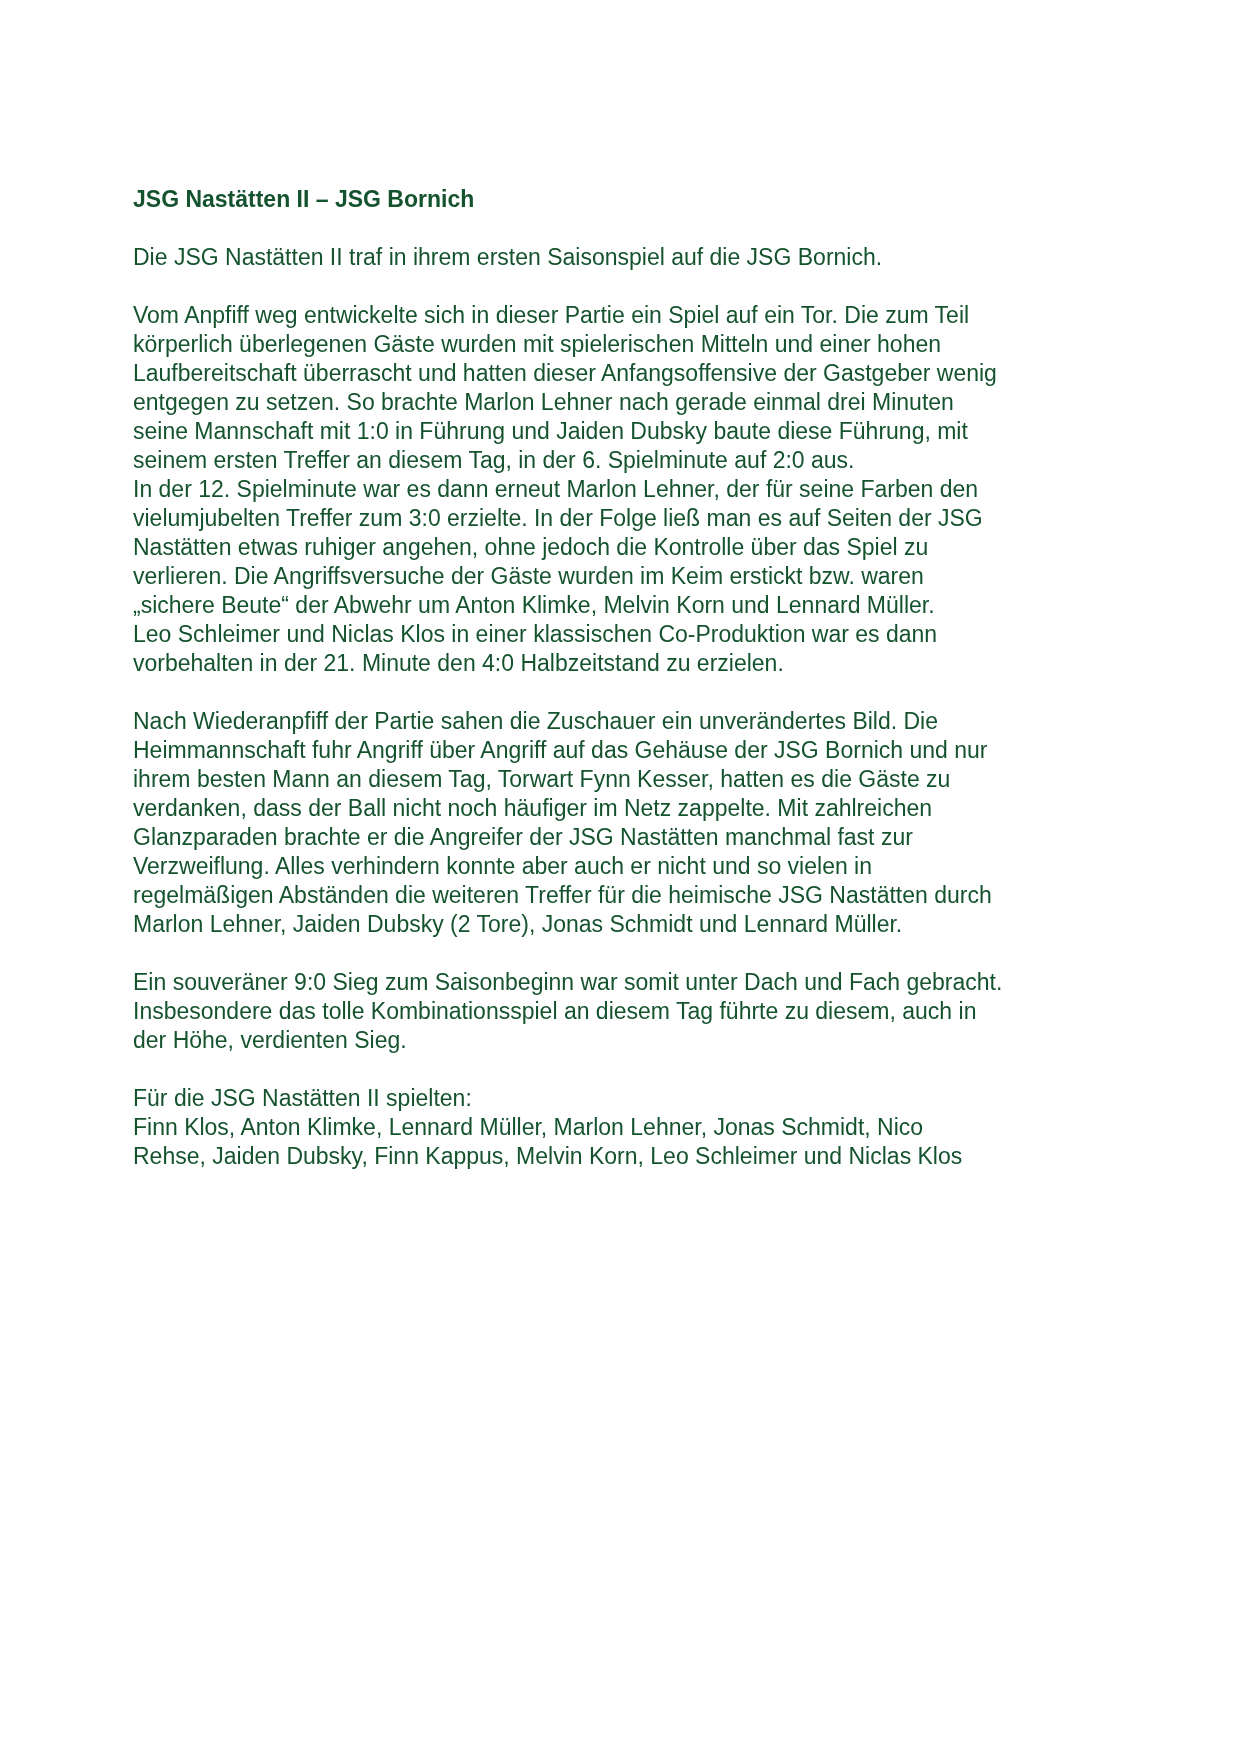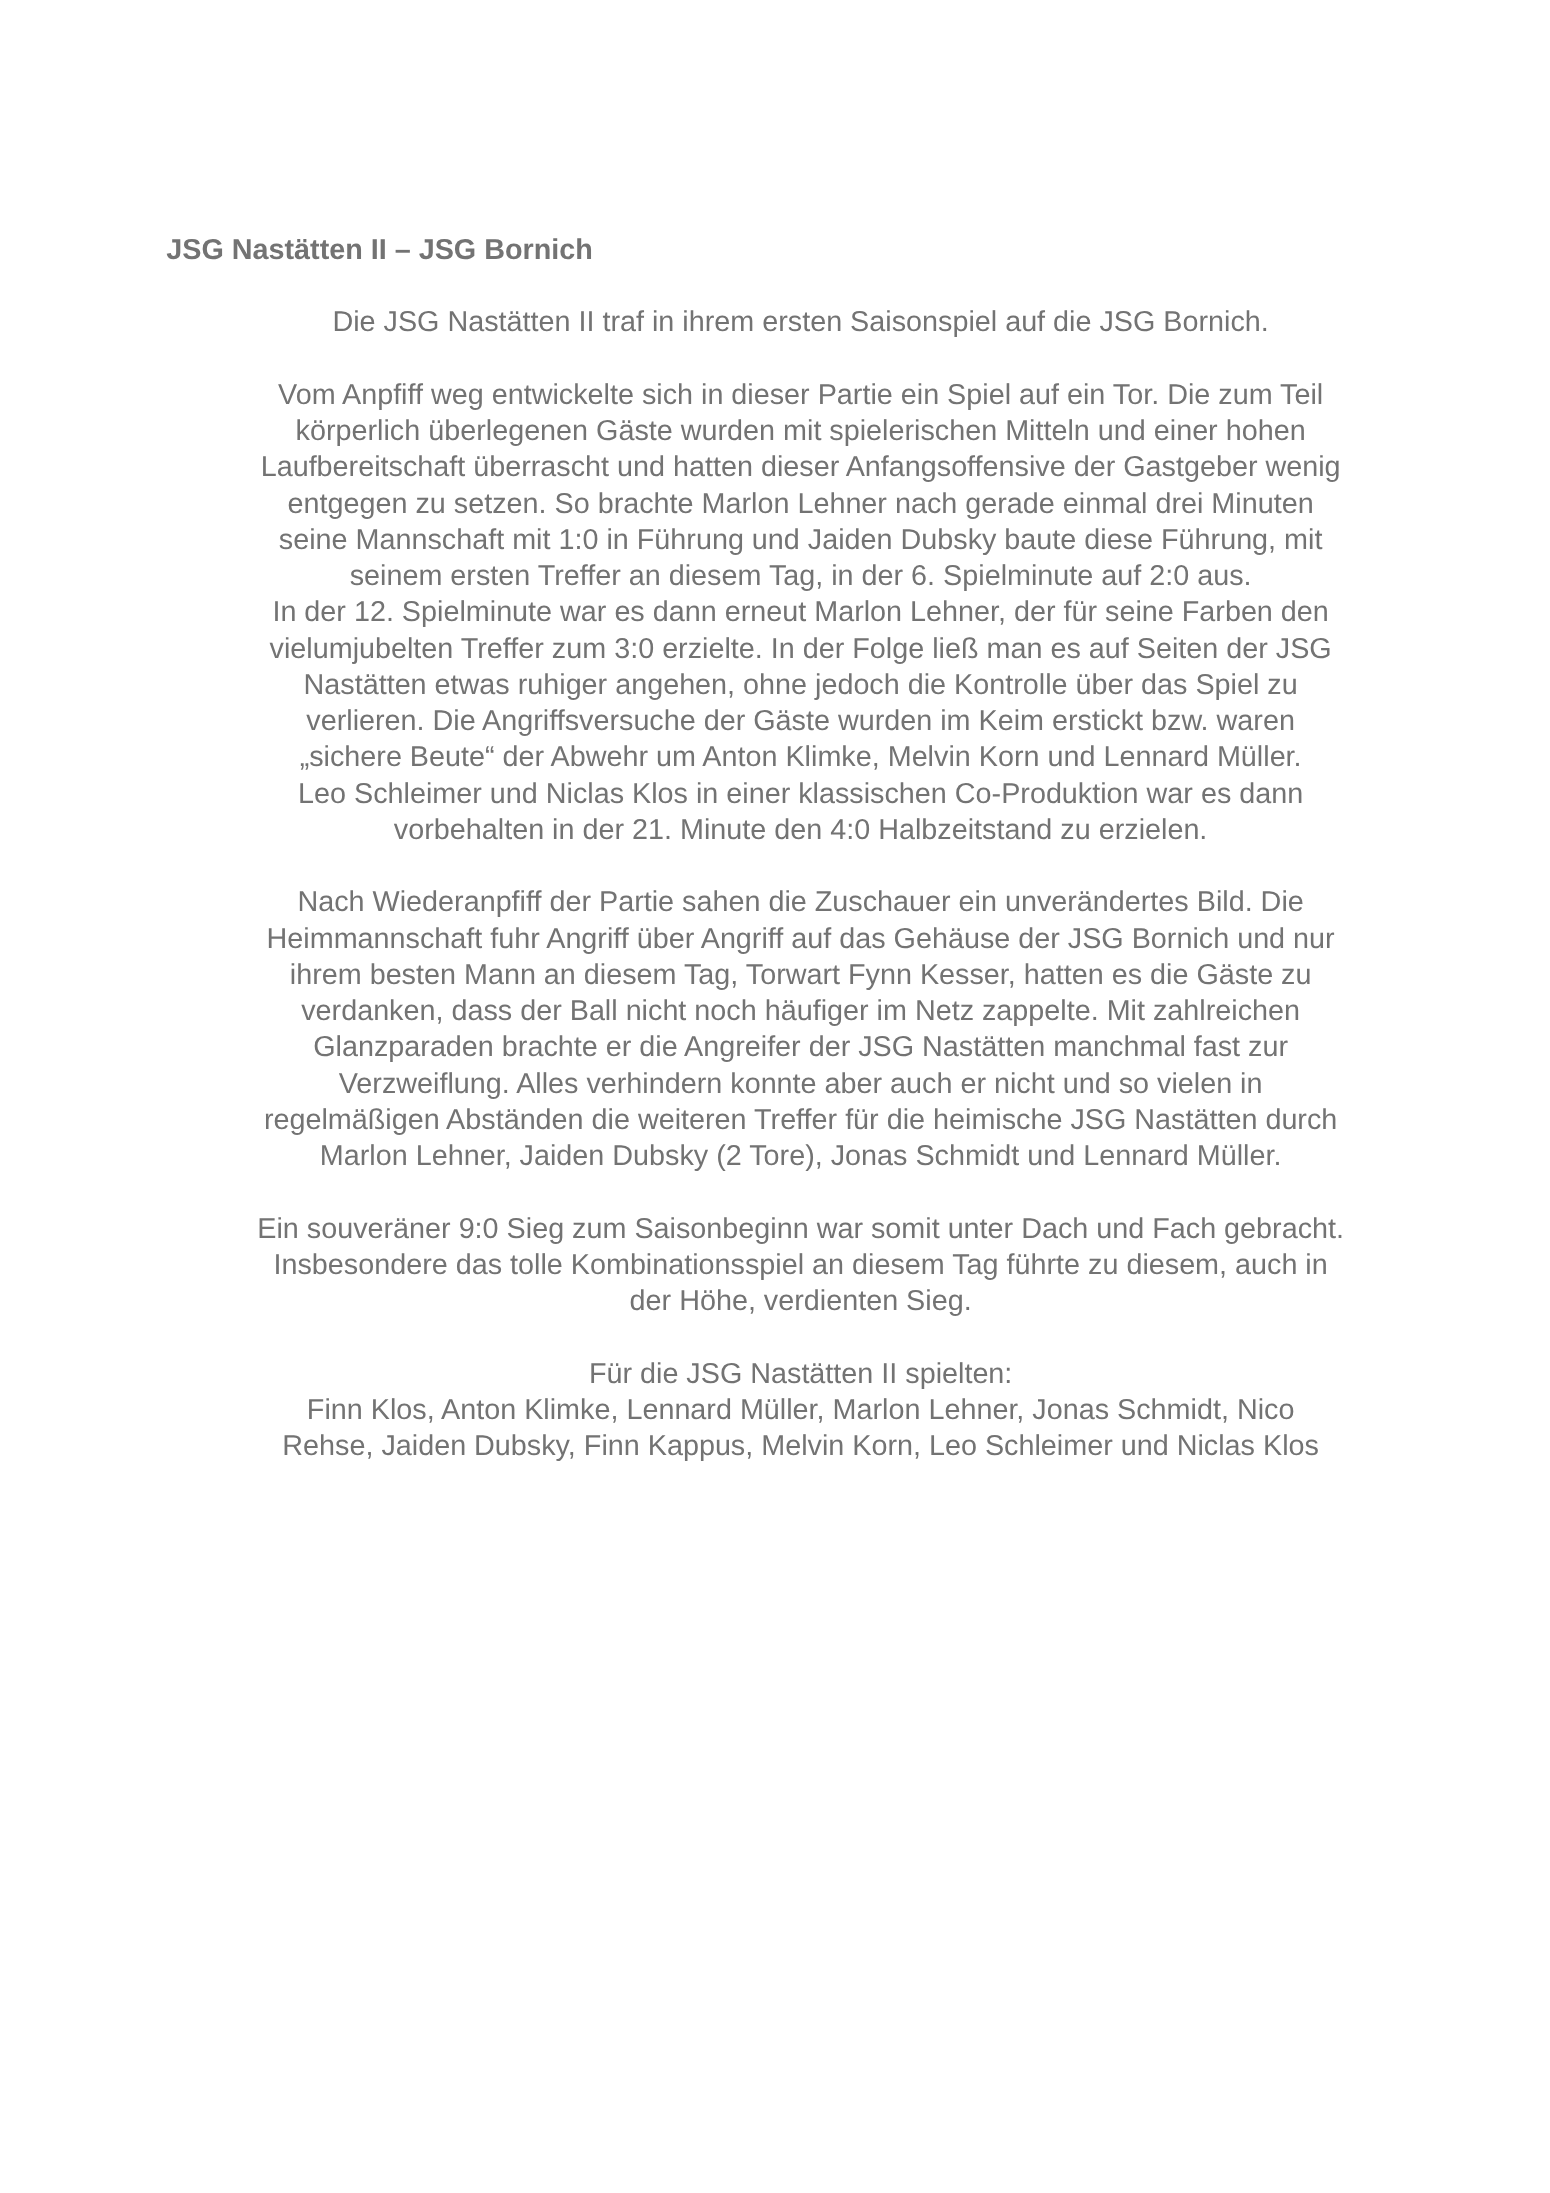--- a/index.html
+++ b/index.html
@@ -7,41 +7,40 @@
     padding: 0;
     background: #e8e8e8;
   }
   .page {
     position: relative;
     width: 1240px;
     height: 1754px;
     background: #ffffff;
     margin: 0 auto;
     font-family: "Liberation Sans", "DejaVu Sans", sans-serif;
-    color: #737373;
+    color: #14532d;
     overflow: hidden;
   }
   .content {
     position: absolute;
     left: 133px;
     top: 185px;
     width: 1015px;
     font-size: 23px;
     line-height: 29px;
   }
   .doc-title {
     font-size: 23px;
     font-weight: bold;
     margin: 0 0 29px 0;
     white-space: pre-line;
   }
   .para {
     margin: 0 0 29px 0;
     white-space: pre-line;
-    text-align: center;
   }
   .para:last-child {
     margin-bottom: 16px;
   }
 </style>
 </head>
 <body>
 
 <div class="page">
   <div class="content">

